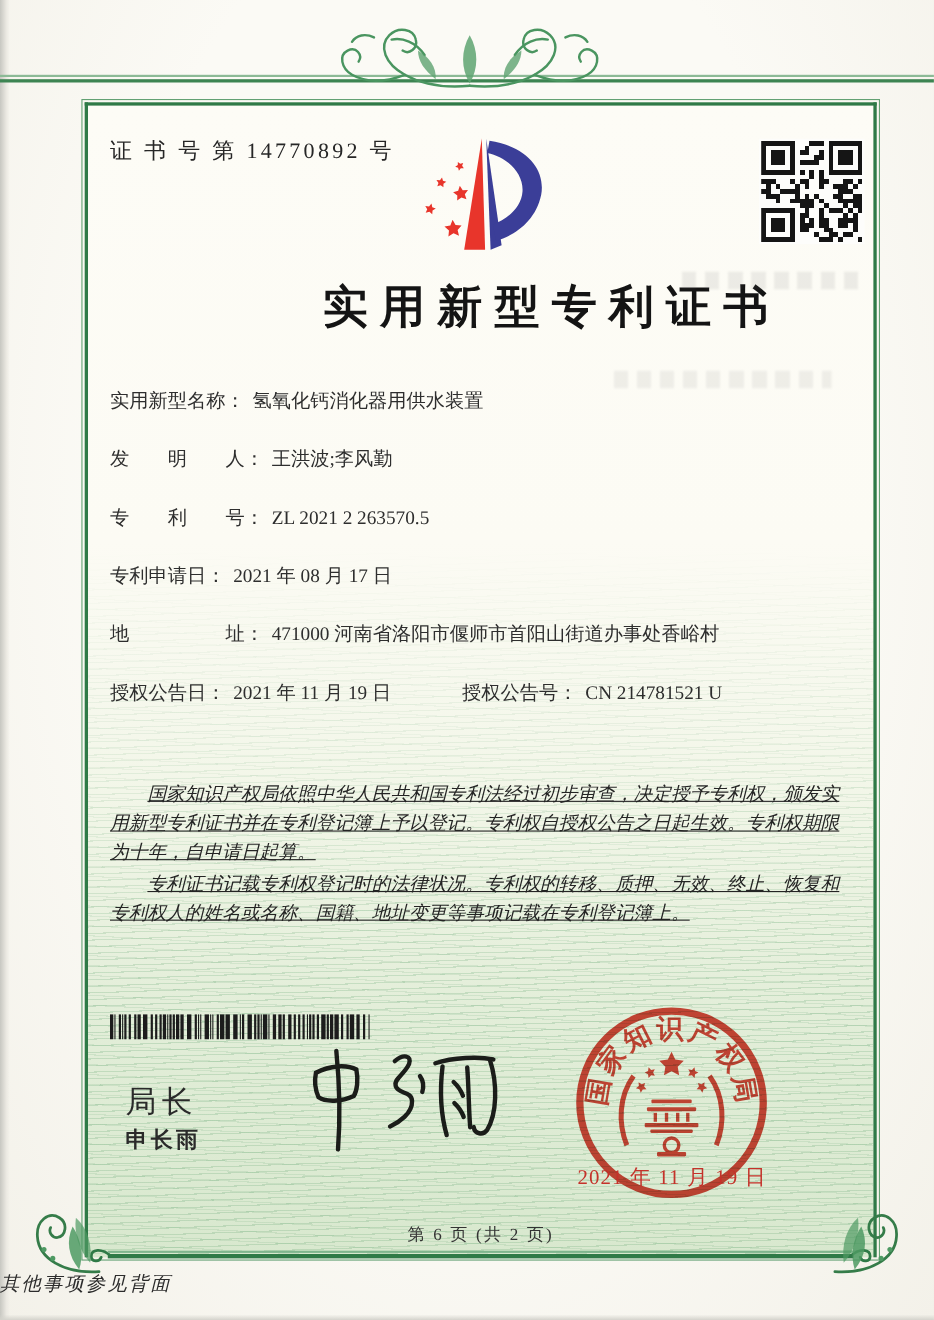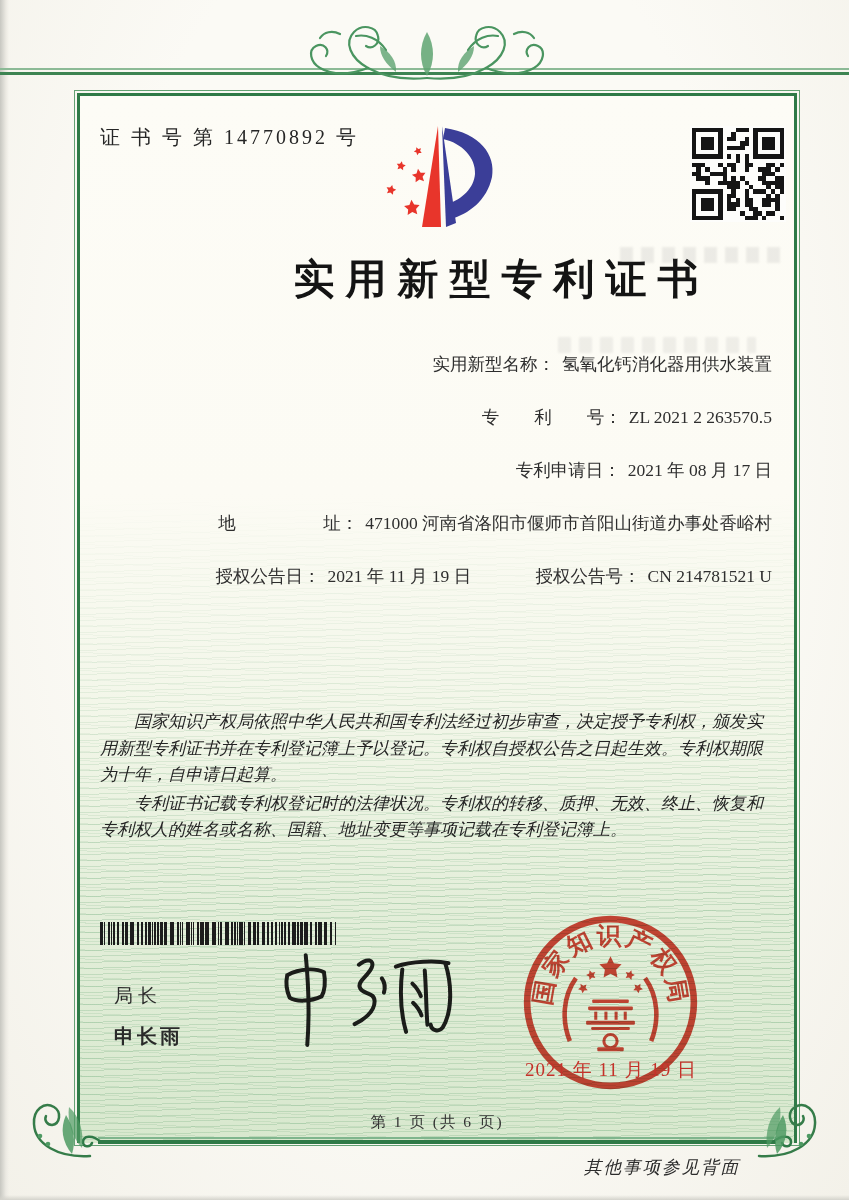--- a/index.html
+++ b/index.html
@@ -31,50 +31,50 @@
   .qr{position:absolute;left:690px;top:126px;width:92px;height:92px;background:#fdfdfb;padding:2px;}
   .title{position:absolute;left:74px;top:252px;width:844px;text-align:center;
         font-size:41px;font-weight:bold;letter-spacing:11px;text-indent:11px;color:#141414;}
 
   .showthrough{position:absolute;height:16px;opacity:.11;filter:blur(1px);
         background:repeating-linear-gradient(90deg,#68686a 0 13px,transparent 13px 21px);}
   .show1{left:620px;top:247px;width:168px;}
   .show2{left:558px;top:337px;width:198px;opacity:.09;}
 
   .fields{position:absolute;left:100px;top:352px;width:672px;font-size:17.5px;color:#2e2e2e;}
-  .row{height:53px;white-space:nowrap;text-align:right;}
+  .row{height:53px;white-space:nowrap;}
   .val{margin-left:7px;}
   .grant2{margin-left:60px;}
 
   .body-text{position:absolute;left:100px;top:709px;width:666px;font-size:17px;
-        line-height:26.5px;font-style:italic;color:#242424;}
+        line-height:26.5px;font-style:italic;color:#242424;text-decoration:underline;}
   .body-text p{margin:0;text-indent:2em;}
   .body-text p + p{margin-top:2px;}
 
   .barcode{position:absolute;left:100px;top:922px;width:240px;height:23px;}
-  .officer-title{position:absolute;left:114px;top:983px;font-size:19px;letter-spacing:5px;}
+  .officer-title{position:absolute;left:114px;top:983px;font-size:28px;letter-spacing:5px;}
   .officer-name{position:absolute;left:114px;top:1023px;font-size:20px;letter-spacing:3px;font-weight:bold;}
   .signature{position:absolute;left:240px;top:944px;width:232px;height:104px;mix-blend-mode:multiply;}
 
   .seal{position:absolute;left:519px;top:911px;width:183px;height:183px;opacity:.93;mix-blend-mode:multiply;}
   .seal-date{position:absolute;left:522px;top:1057px;width:178px;text-align:center;
         color:#c4322a;font-size:19px;letter-spacing:1px;}
 
   .page-info{position:absolute;left:74px;top:1112px;width:726px;text-align:center;
         font-size:15.5px;letter-spacing:2px;color:#333;}
   .bottom-line{position:absolute;left:98px;top:1137px;width:678px;}
   .bl1{height:1.5px;background:#7fb58d;}
   .bl2{height:3.5px;background:#2f7a47;margin-top:1.5px;}
   .line-curl{position:absolute;top:1130px;width:24px;height:20px;}
   .curl-left{left:78px;}
   .curl-right{left:772px;transform:scaleX(-1);}
   .corner-fl{position:absolute;top:1082px;width:74px;height:80px;}
   .corner-left{left:22px;}
   .corner-right{left:753px;transform:scaleX(-1);}
-  .back-note{position:absolute;left:0;top:1155px;width:740px;text-align:right;
+  .back-note{position:absolute;left:0;top:1155px;width:740px;text-align:left;
         font-size:17.5px;font-style:italic;letter-spacing:2px;color:#2c2c2c;}
 </style>
 </head>
 <body>
 
 <div class="page">
 
   <div class="scan-edge-left"></div>
   <div class="scan-edge-bottom"></div>
 
@@ -244,20 +244,21 @@
       <rect x="2" y="16" width="3" height="3" fill="#151515"></rect>
     </svg>
 
   <div class="title">实用新型专利证书</div>
 
   <div class="showthrough show1"></div>
   <div class="showthrough show2"></div>
 
   <div class="fields">
     <div class="row"><span>实用新型名称</span><span>：</span><span class="val">氢氧化钙消化器用供水装置</span></div>
+    <div class="row"><span>发　　明　　人</span><span>：</span><span class="val">王洪波;李风勤</span></div>
     <div class="row"><span>专　　利　　号</span><span>：</span><span class="val">ZL 2021 2 263570.5</span></div>
     <div class="row"><span>专利申请日</span><span>：</span><span class="val">2021 年 08 月 17 日</span></div>
     <div class="row"><span>地　　　　　址</span><span>：</span><span class="val">471000 河南省洛阳市偃师市首阳山街道办事处香峪村</span></div>
     <div class="row">
       <span>授权公告日</span><span>：</span><span class="val">2021 年 11 月 19 日</span>
       <span class="grant2"><span>授权公告号</span><span>：</span><span class="val">CN 214781521 U</span></span>
     </div>
   </div>
 
   <div class="body-text">
@@ -363,21 +364,21 @@
       <rect x="66" y="108" width="48" height="4" rx="1"></rect>
       <rect x="71" y="114" width="38" height="3" rx="1"></rect>
       <path d="M50,128 C42,108 43,84 56,66" stroke="#d53a2c" stroke-width="4.5" fill="none"></path>
       <path d="M130,128 C138,108 137,84 124,66" stroke="#d53a2c" stroke-width="4.5" fill="none"></path>
       <circle cx="90" cy="128" r="6.5" fill="none" stroke="#d53a2c" stroke-width="3"></circle>
       <rect x="77" y="134" width="26" height="4" rx="1"></rect>
     </g>
   </svg>
   <div class="seal-date">2021 年 11 月 19 日</div>
 
-  <div class="page-info">第 1 页 (共 6 页)</div>
+  <div class="page-info">第 6 页 (共 2 页)</div>
 
   <svg class="line-curl curl-left" viewBox="0 0 24 20" fill="none" stroke="#2f7a47" stroke-width="2.5" stroke-linecap="round">
     <path d="M23,12 C14,4 5,6 5,12 C5,17 12,18 14,13"></path>
   </svg>
   <svg class="line-curl curl-right" viewBox="0 0 24 20" fill="none" stroke="#2f7a47" stroke-width="2.5" stroke-linecap="round">
     <path d="M23,12 C14,4 5,6 5,12 C5,17 12,18 14,13"></path>
   </svg>
   <div class="bottom-line">
     <div class="bl1"></div>
       <div class="bl2"></div>

